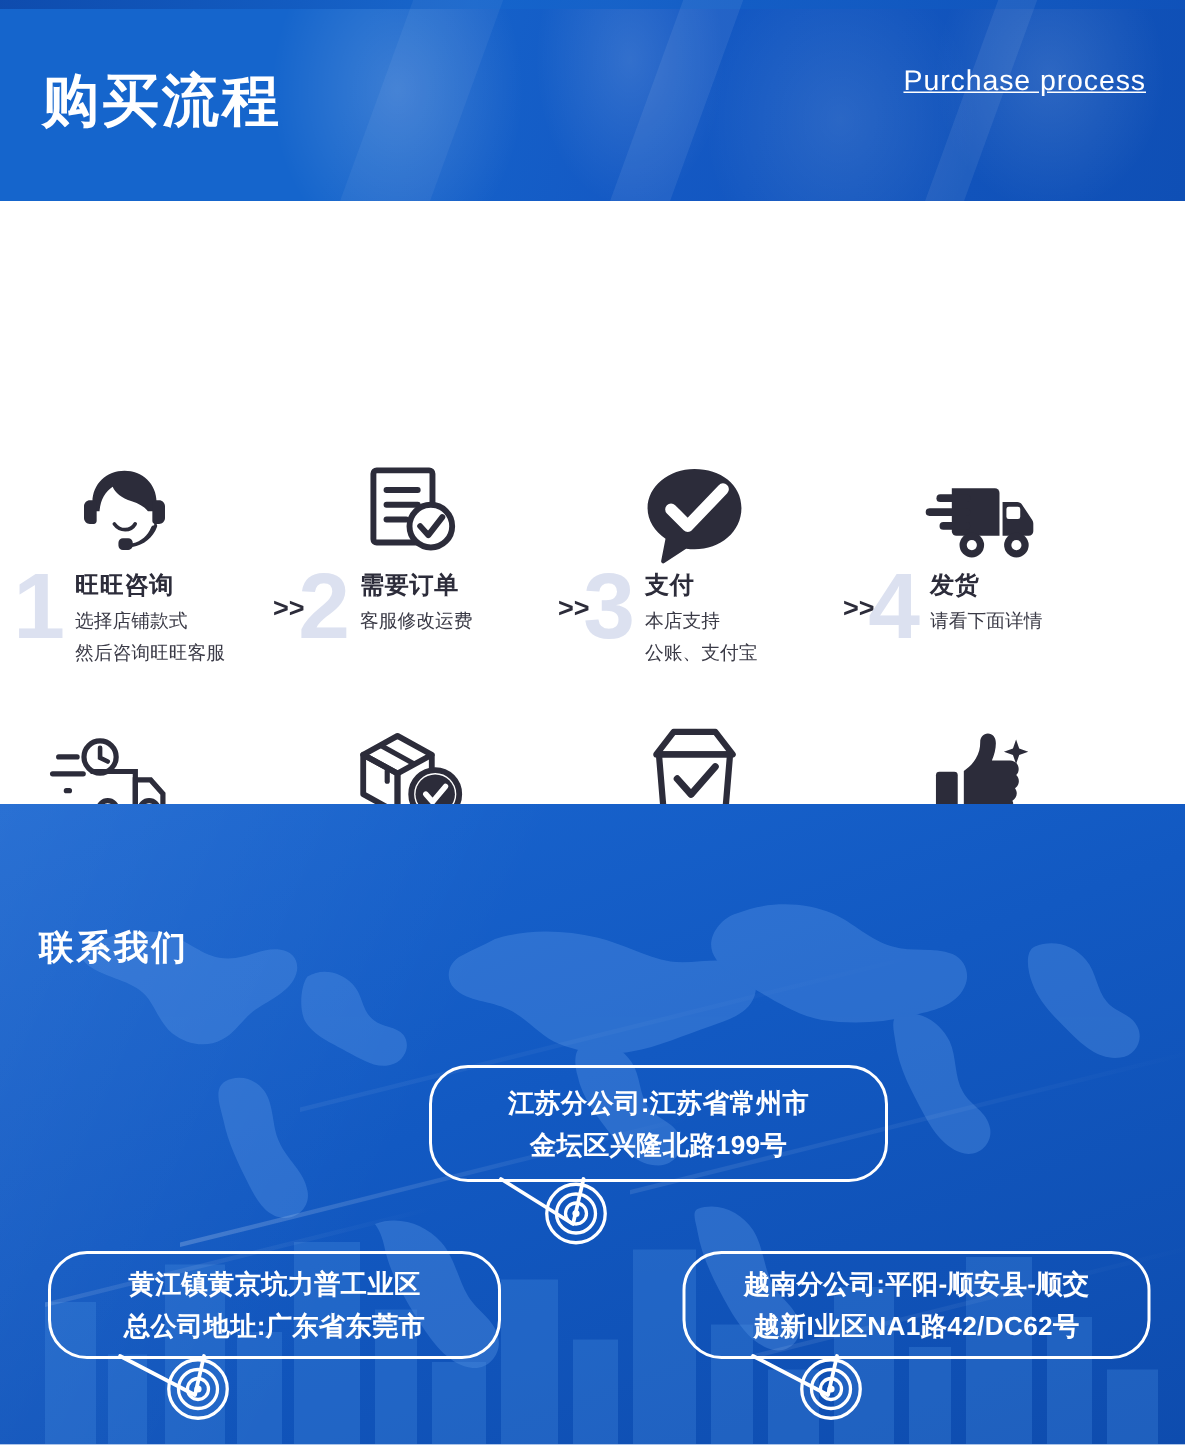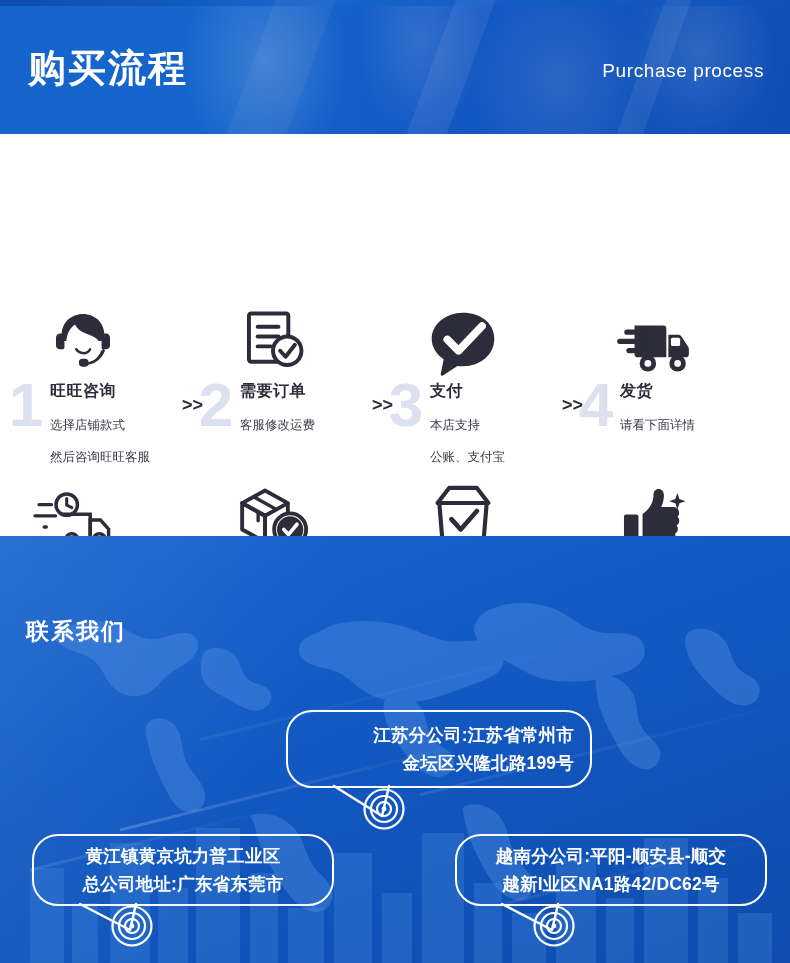--- a/index.html
+++ b/index.html
@@ -32,22 +32,22 @@
   .hdr-streak {
     position:absolute; background:rgba(255,255,255,.07);
     transform:skewX(-20deg);
   }
   .header-title {
     position:absolute; left:28px; top:42px;
     font-size:38px; font-weight:700; color:#ffffff; letter-spacing:2px;
     line-height:52px;
   }
   .header-sub {
-    position:absolute; right:26px; top:60px;
-    font-size:19px; color:#ffffff; letter-spacing:.6px; font-weight:400;
+    position:absolute; right:26px; top:44px;
+    font-size:19px; color:#ffffff; letter-spacing:.6px; font-weight:400;text-decoration:underline;
   }
 
   
   .steps { position:relative; width:790px; height:402px; background:#fff; }
   .step-row { position:absolute; left:0; width:790px; display:flex; }
   .row1 { top:166px; }
   .row2 { top:342px; }
   .step-cell {
     position:relative; width:190px; height:170px;
   }
@@ -60,21 +60,21 @@
     position:absolute; left:2px; top:74px;
     font-size:62px; font-weight:700; color:#dce1f0; line-height:62px;
     width:48px; text-align:center; font-family:"Liberation Sans",sans-serif;
   }
   .step-text { position:absolute; left:50px; top:80px; width:150px; }
   .step-title {
     font-size:16px; font-weight:700; color:#2c2c3a; line-height:22px;
     letter-spacing:.5px; white-space:nowrap;
   }
   .step-desc {
-    font-size:12.5px; color:#3a3a46; line-height:18px; margin-top:14px;
+    font-size:12.5px; color:#3a3a46; line-height:18px; margin-top:3px;
     white-space:nowrap;
   }
   .step-arrow {
     position:absolute; left:-8px; top:96px;
     font-size:18px; font-weight:700; color:#2c2c3a; line-height:18px;
   }
 
   
   .info {
     position:relative; width:790px; height:427px; overflow:hidden;
@@ -107,21 +107,21 @@
   
   .bubble {
     position:absolute;
     border:2.5px solid #ffffff; border-radius:26px;
     color:#ffffff; font-weight:700;
     display:flex; flex-direction:column; justify-content:center;
     padding:8px 16px;
   }
   .bubble-line { font-size:17.5px; line-height:28px; white-space:nowrap; letter-spacing:.2px; }
   .b-jiangsu { left:286px; top:710px; width:306px; height:78px; }
-  .b-jiangsu .bubble-line { text-align:right; }
+  .b-jiangsu .bubble-line { text-align:center; }
   .b-head { left:32px; top:834px; width:302px; height:72px; }
   .b-head .bubble-line { text-align:center; }
   .b-vietnam { left:455px; top:834px; width:312px; height:72px; }
   .b-vietnam .bubble-line { text-align:center; }
 
   .tail { position:absolute; }
   .marker { position:absolute; }
 </style>
 </head>
 <body>

